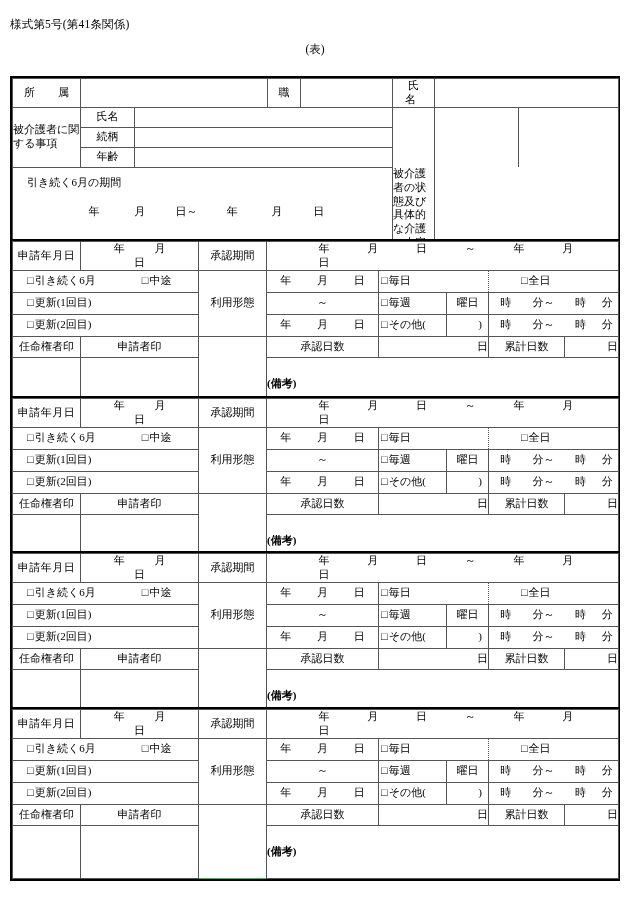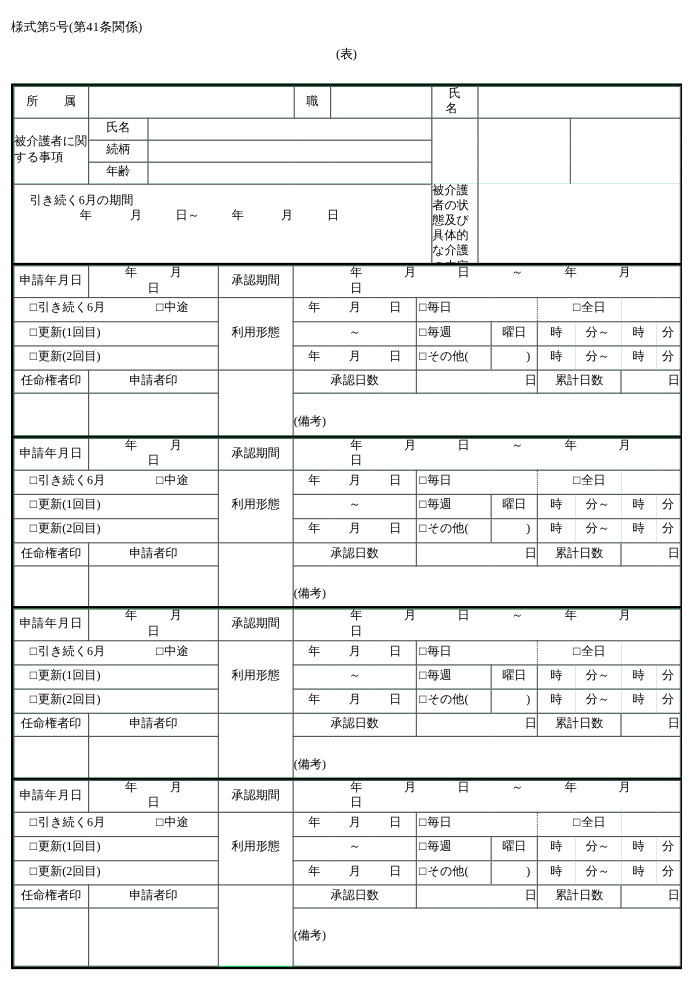--- a/index.html
+++ b/index.html
@@ -50,21 +50,21 @@
 
   .dotted-left{border-left:1px dotted #555 !important;}
   .noborder-r{border-right:none !important;}
   .noborder-l{border-left:none !important;}
   .noborder-b{border-bottom:none !important;}
   .noborder-t{border-top:none !important;}
   .h19{height:19px;}
   .h20{height:20px;}
   .h21{height:21px;}
   .h22{height:22px;}
-  .h52{height:52px;}
+  .h52{height:52px;font-weight:bold;}
 
   .tr-right{text-align:right;padding-right:6px;}
   .tight{letter-spacing:.05em;}
   .bikou{vertical-align:top;padding:3px 5px;font-size:11px;}
   .ymd span{display:inline-block;text-align:center;}
 </style>
 </head>
 <body>
 
 <div class="page">
@@ -109,21 +109,21 @@
         <td class="cellpad h19" colspan="3"></td>
       </tr>
       <tr>
         <td class="lbl h19" colspan="2">年齢</td>
         <td class="cellpad h19" colspan="3"></td>
       </tr>
 
       <tr>
         <td colspan="6" style="height:70px;vertical-align:top;">
           <div class="period-head" style="margin-top:8px">引き続く6月の期間</div>
-          <div class="period-row" style="margin-top:1px;padding-left:44px">
+          <div class="period-row" style="margin-top:16px;padding-left:60px">
             <span style="width:42px;text-align:center">年</span>
             <span style="width:44px;text-align:center">月</span>
             <span style="width:44px;text-align:center">日～</span>
             <span style="width:42px;text-align:center">年</span>
             <span style="width:42px;text-align:center">月</span>
             <span style="width:36px;text-align:center">日</span>
           </div>
         </td>
         <td class="v-lbl noborder-t" style="vertical-align:middle">被介護者の状態及び具体的な介護の内容</td>
         <td class="noborder-t" colspan="2"></td>

